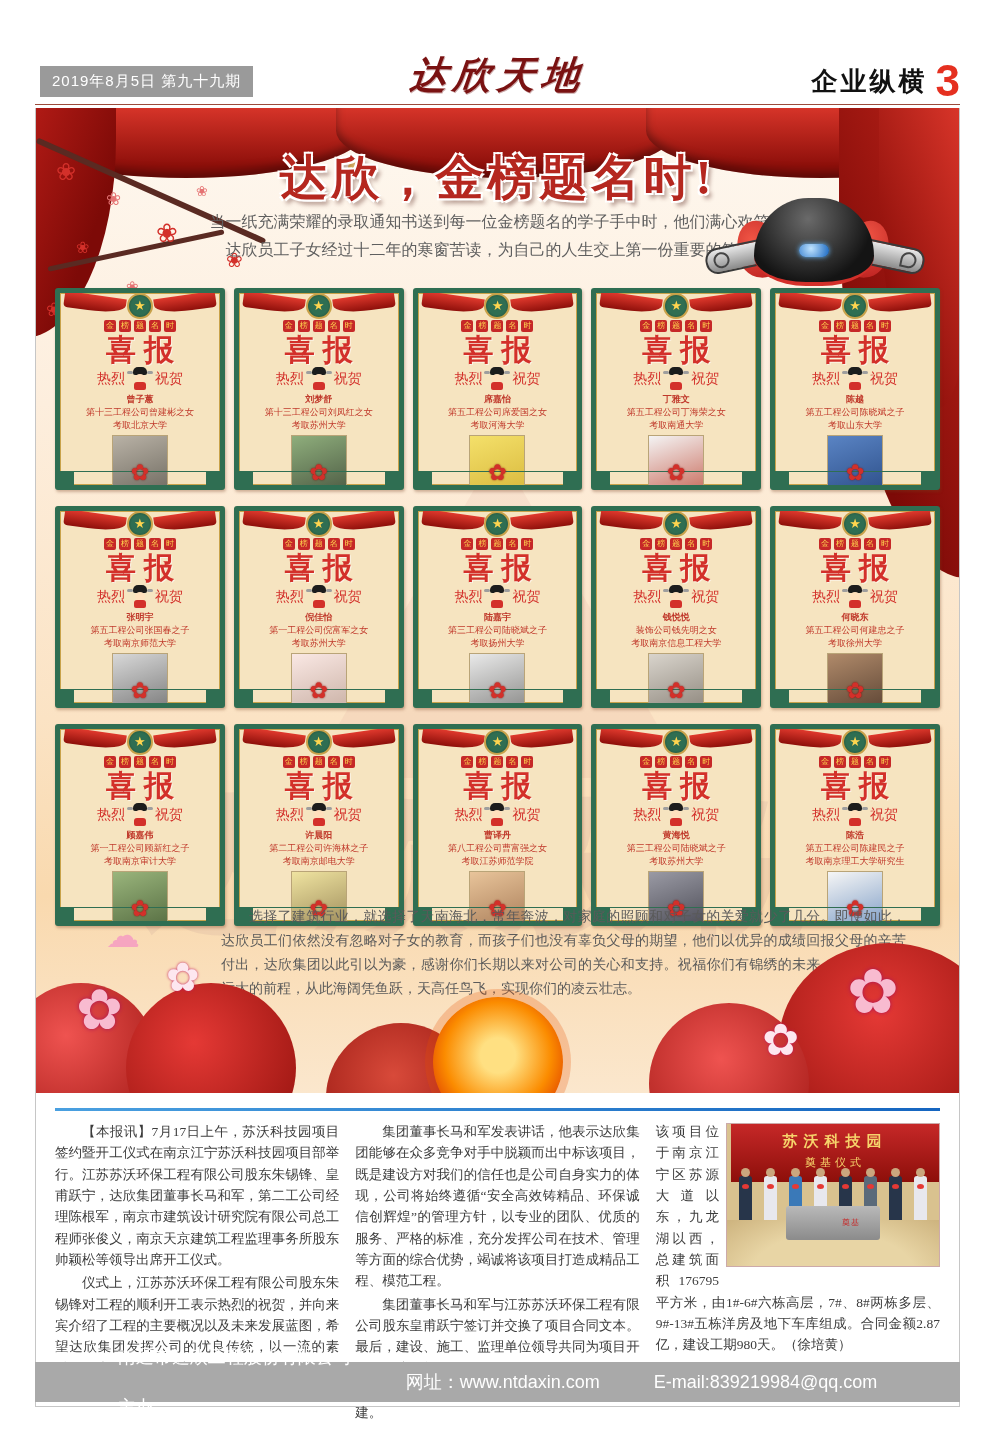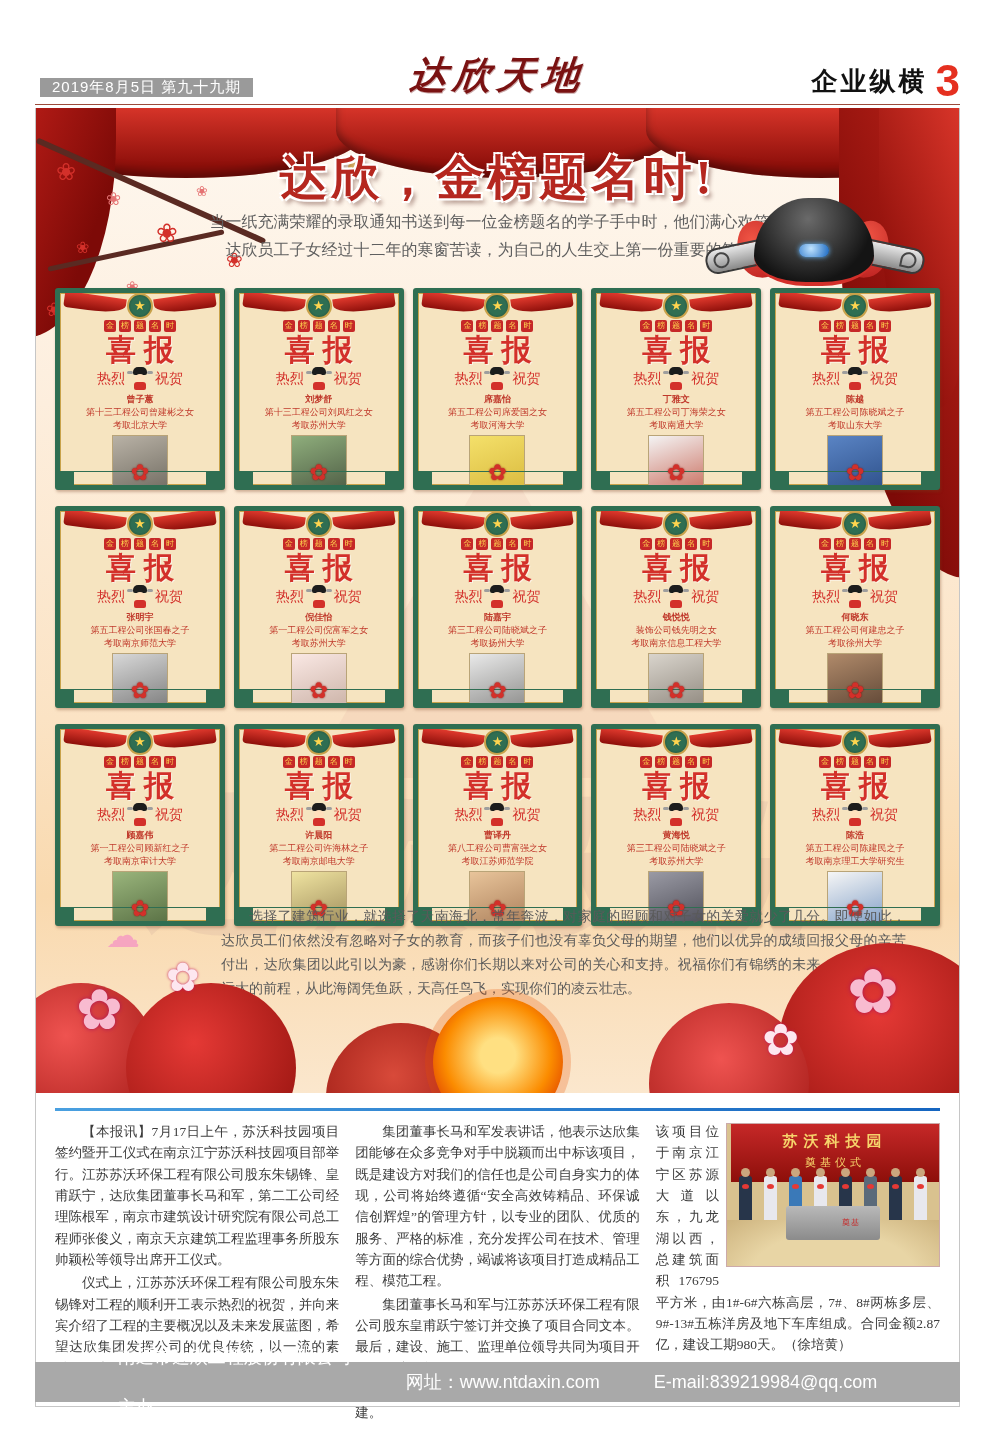--- a/index.html
+++ b/index.html
@@ -2,21 +2,21 @@
 <html><head>
 <meta charset="utf-8">
 <style>
   html,body{margin:0;padding:0;background:#e8e8e8;}
   .page{position:relative;width:995px;height:1437px;background:#ffffff;margin:0 auto;
         font-family:"Liberation Serif","DejaVu Serif",serif;overflow:hidden;}
 
   
   .header{position:absolute;top:55px;left:35px;right:35px;height:46px;}
   .date-box{position:absolute;left:5px;bottom:4px;background:#9a9a9a;color:#fff;
-            font-family:"Liberation Sans",sans-serif;font-size:15px;padding:0 12px;letter-spacing:1px;}
+            font-family:"Liberation Sans",sans-serif;font-size:15px;padding:6px 12px;letter-spacing:1px;}
   .masthead{position:absolute;left:0;right:0;bottom:0;text-align:center;color:#7a1212;
             font-size:38px;font-weight:bold;font-style:italic;letter-spacing:6px;
             text-shadow:1px 1px 0 #caa;transform:skewX(-6deg);}
   .section-wrap{position:absolute;right:0;bottom:2px;display:flex;align-items:flex-end;gap:8px;}
   .section-name{font-size:26px;font-weight:bold;color:#111;letter-spacing:3px;}
   .page-num{font-size:44px;line-height:36px;font-weight:bold;color:#e53020;font-family:"Liberation Sans",sans-serif;}
   .header-rule{position:absolute;top:104px;left:35px;right:35px;height:3px;
                border-top:1px solid #9c4a3a;border-bottom:1px solid #d9b8a8;}
 
   

